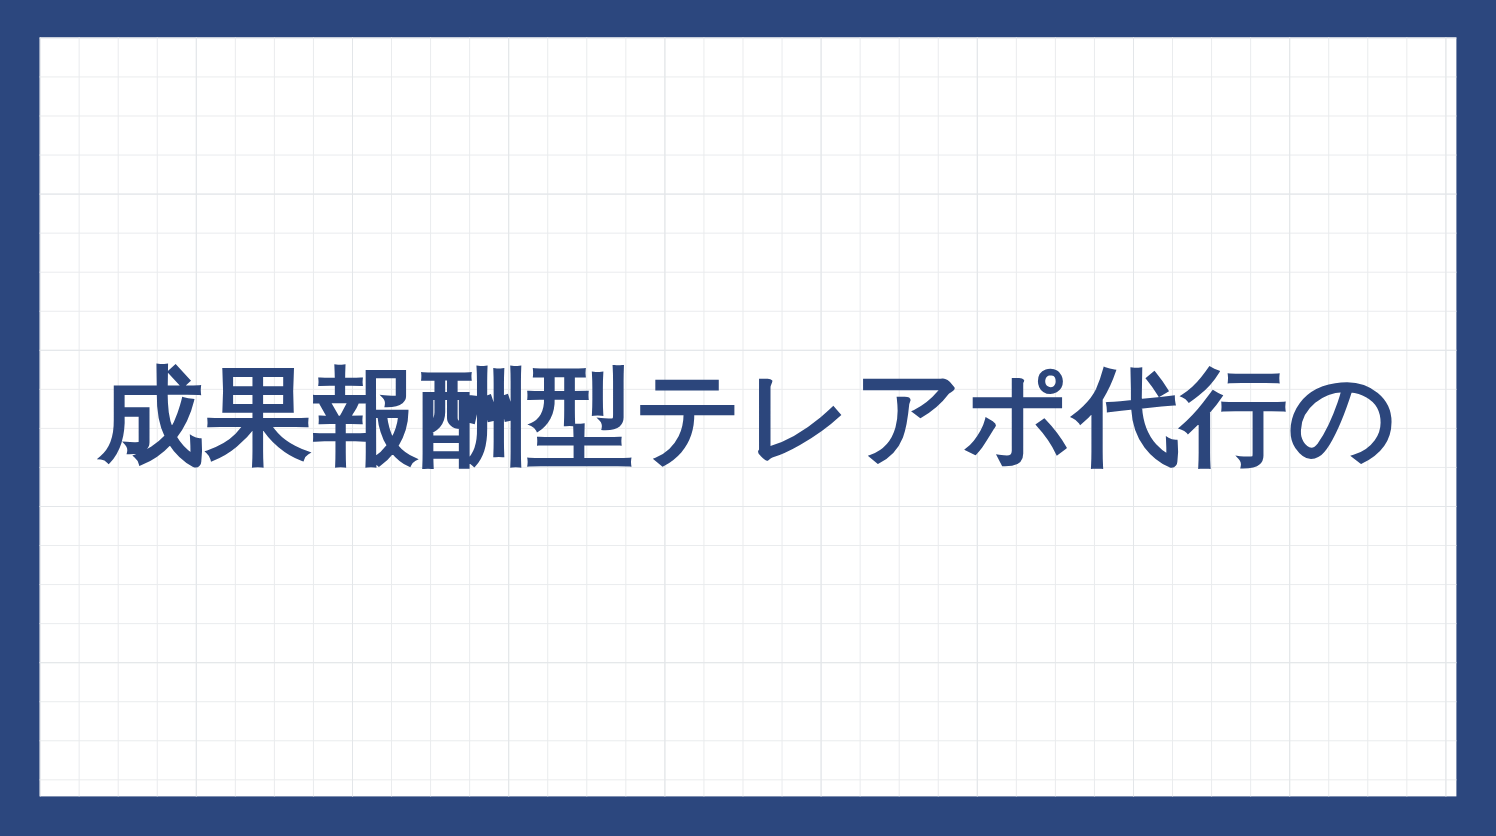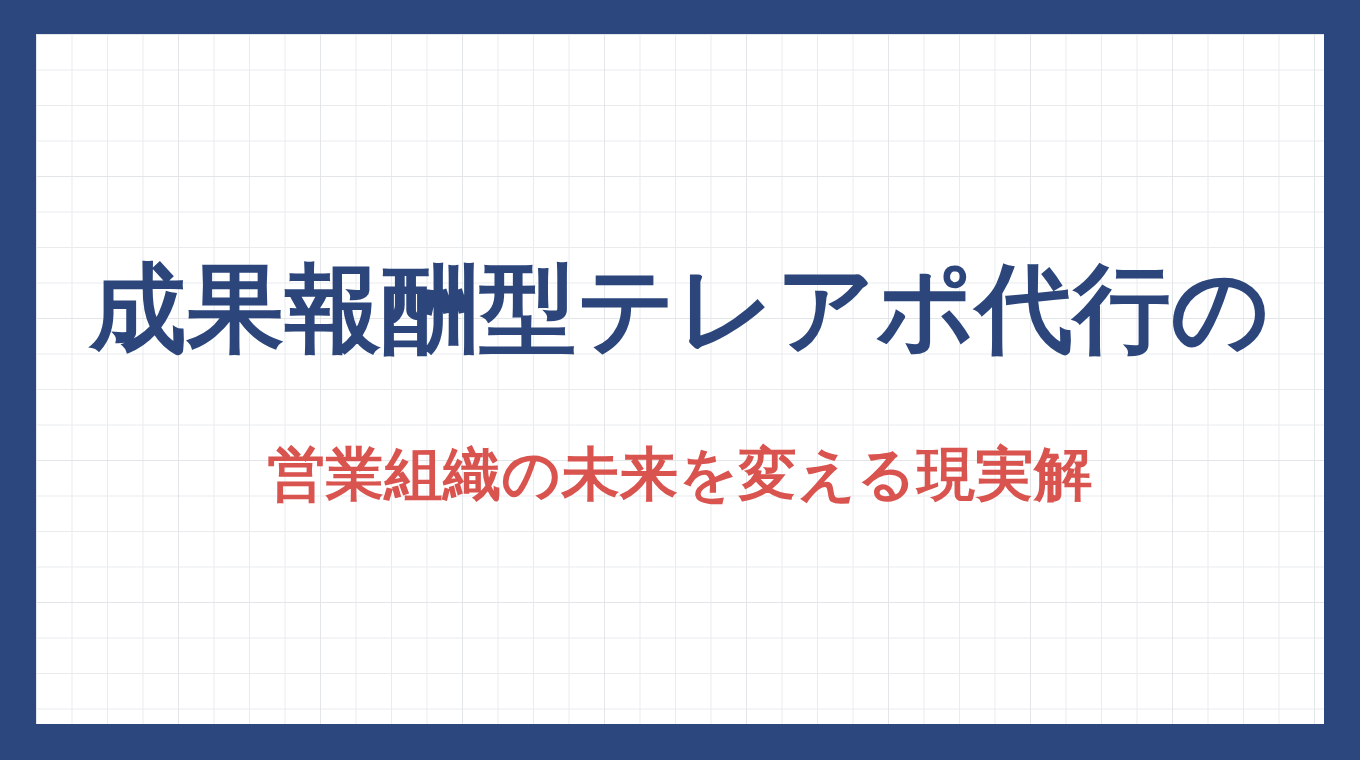--- a/index.html
+++ b/index.html
@@ -94,19 +94,18 @@
 <div id="slide">
 
   <div id="card">
 
     <div id="content">
 
       <div class="title-block">
         <span class="title-line">成果報酬型テレアポ代行の</span>
       </div>
 
-      <span class="subtitle">営業組織の未来を変える現実解</span>
 
     </div>
 
   </div>
 
 </div>
 
 </body></html>

